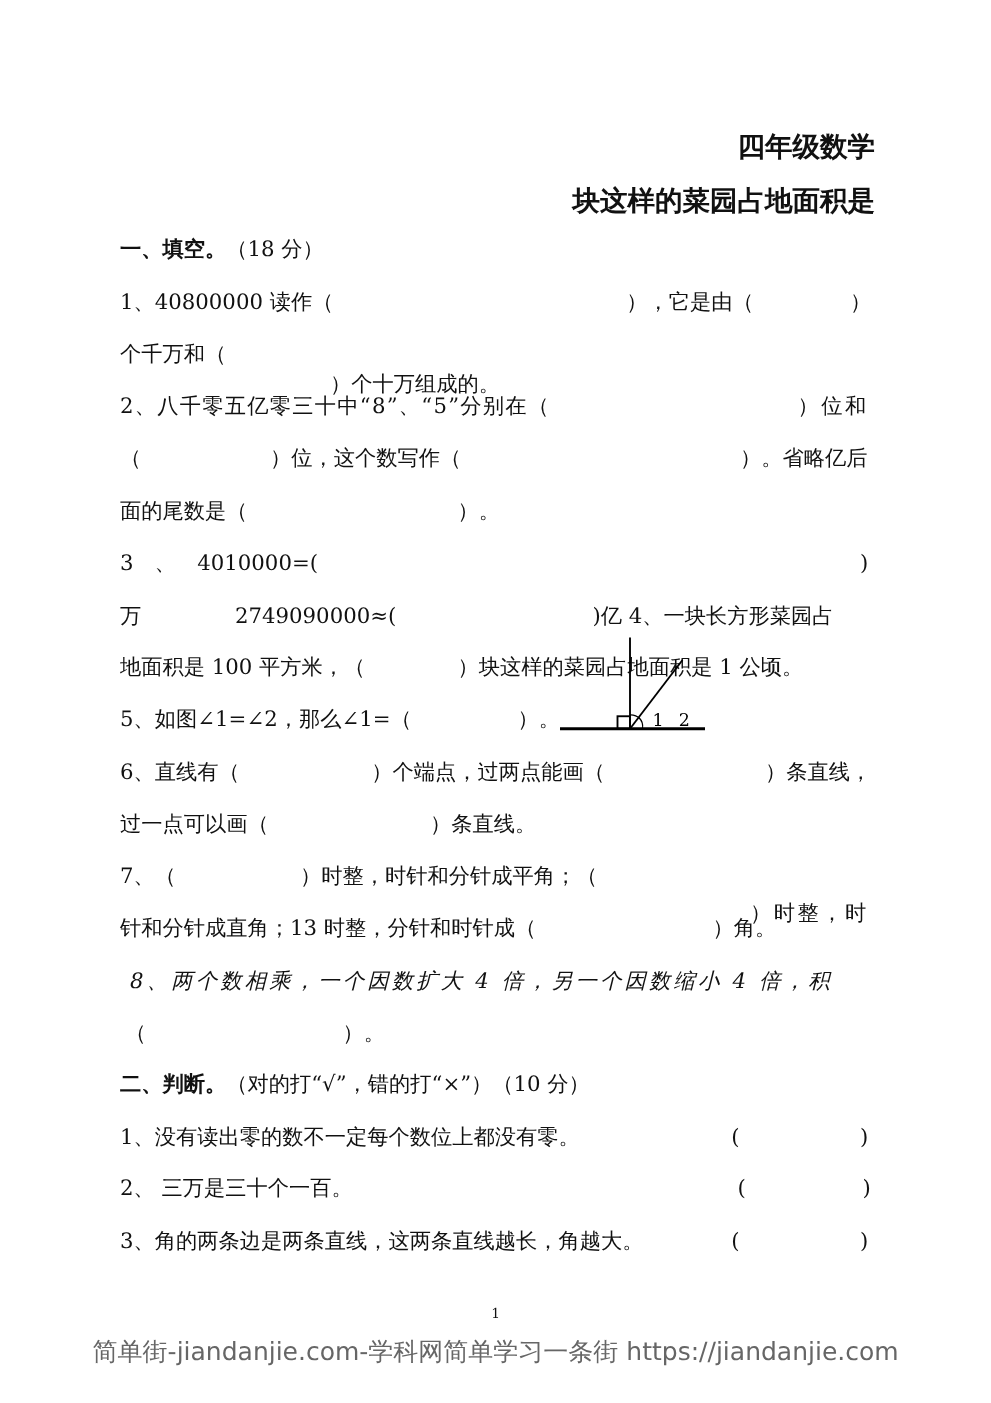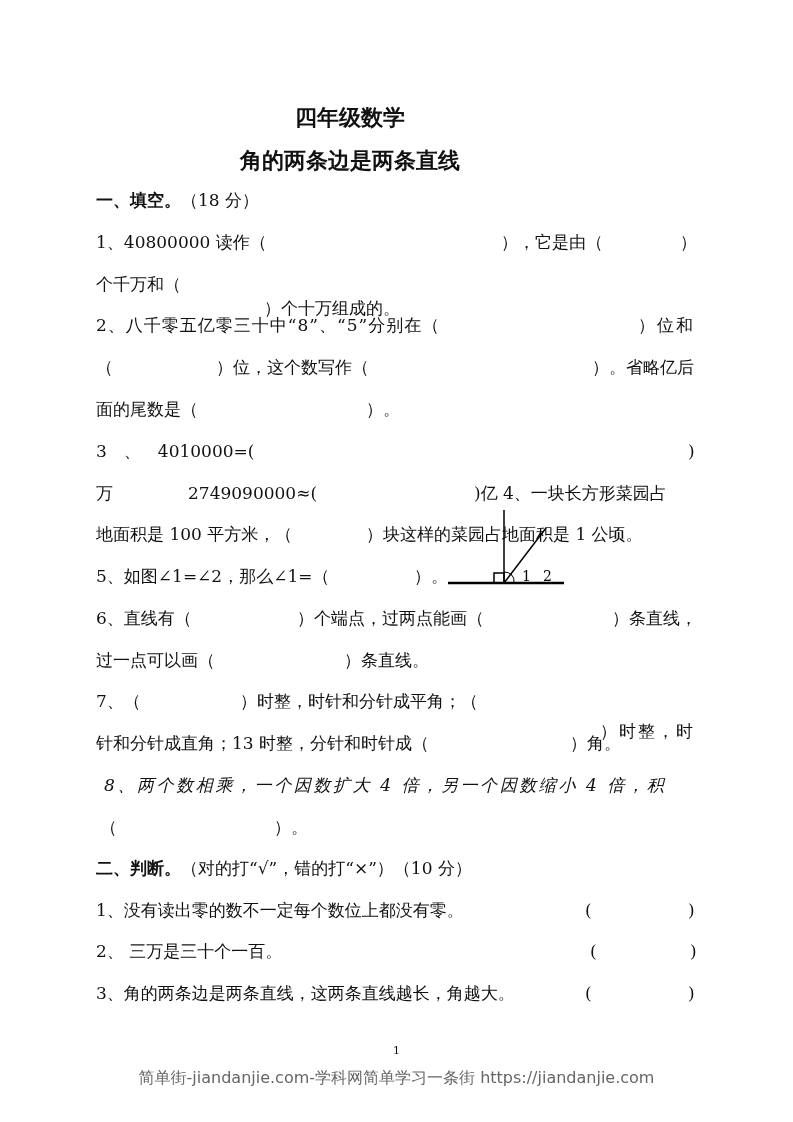--- a/index.html
+++ b/index.html
@@ -1,32 +1,32 @@
 <!DOCTYPE html>
 <html><head>
 <meta charset="utf-8">
 <style>
   html, body { margin: 0; padding: 0; background: #ffffff; }
   body { width: 793px; height: 1122px; position: relative; overflow: hidden;
          font-family: "DejaVu Serif", "Liberation Serif", serif; color: #111; }
   .line { position: absolute; left: 96px; font-size: 17px; white-space: pre; line-height: 22px; }
-  .title { position: absolute; left: 0; width: 700px; text-align: center; font-size: 22px; font-weight: bold;
+  .title { position: absolute; left: 0; width: 700px; text-align: right; font-size: 22px; font-weight: bold;
            font-family: "DejaVu Sans", "Liberation Sans", sans-serif; }
   .sec { font-weight: bold; font-family: "DejaVu Sans", "Liberation Sans", sans-serif; }
   .seg { position: absolute; white-space: pre; }
   .pagenum { position: absolute; left: 0; width: 793px; text-align: center; font-size: 11px; top: 1044px; }
-  .footer { position: absolute; left: 0; width: 793px; text-align: center; top: 1068px; font-size: 16px;
+  .footer { position: absolute; left: 0; width: 793px; text-align: center; top: 1068px; font-size: 20px;
             color: #666; font-family: "DejaVu Sans", "Liberation Sans", sans-serif; }
   svg.fig { position: absolute; left: 444px; top: 500px; }
 </style>
 </head>
 <body>
 
 <div class="title" style="top:103px;">四年级数学</div>
-<div class="title" style="top:146px;">角的两条边是两条直线</div>
+<div class="title" style="top:146px;">块这样的菜园占地面积是</div>
 
 <div class="line" style="top:189px;"><span class="sec">一、填空。</span><span>（18 分）</span></div>
 
 <div>
   <span class="seg line" style="top:231px;left:96px;">1、40800000 读作（</span>
   <span class="seg line" style="top:231px;left:501px;">），它是由（</span>
   <span class="seg line" style="top:231px;left:680px;">）</span>
   <span class="seg line" style="top:273px;left:96px;">个千万和（</span>
   <span class="seg line" style="top:273px;left:264px;margin-top:24px;">）个十万组成的。</span>
 </div>

